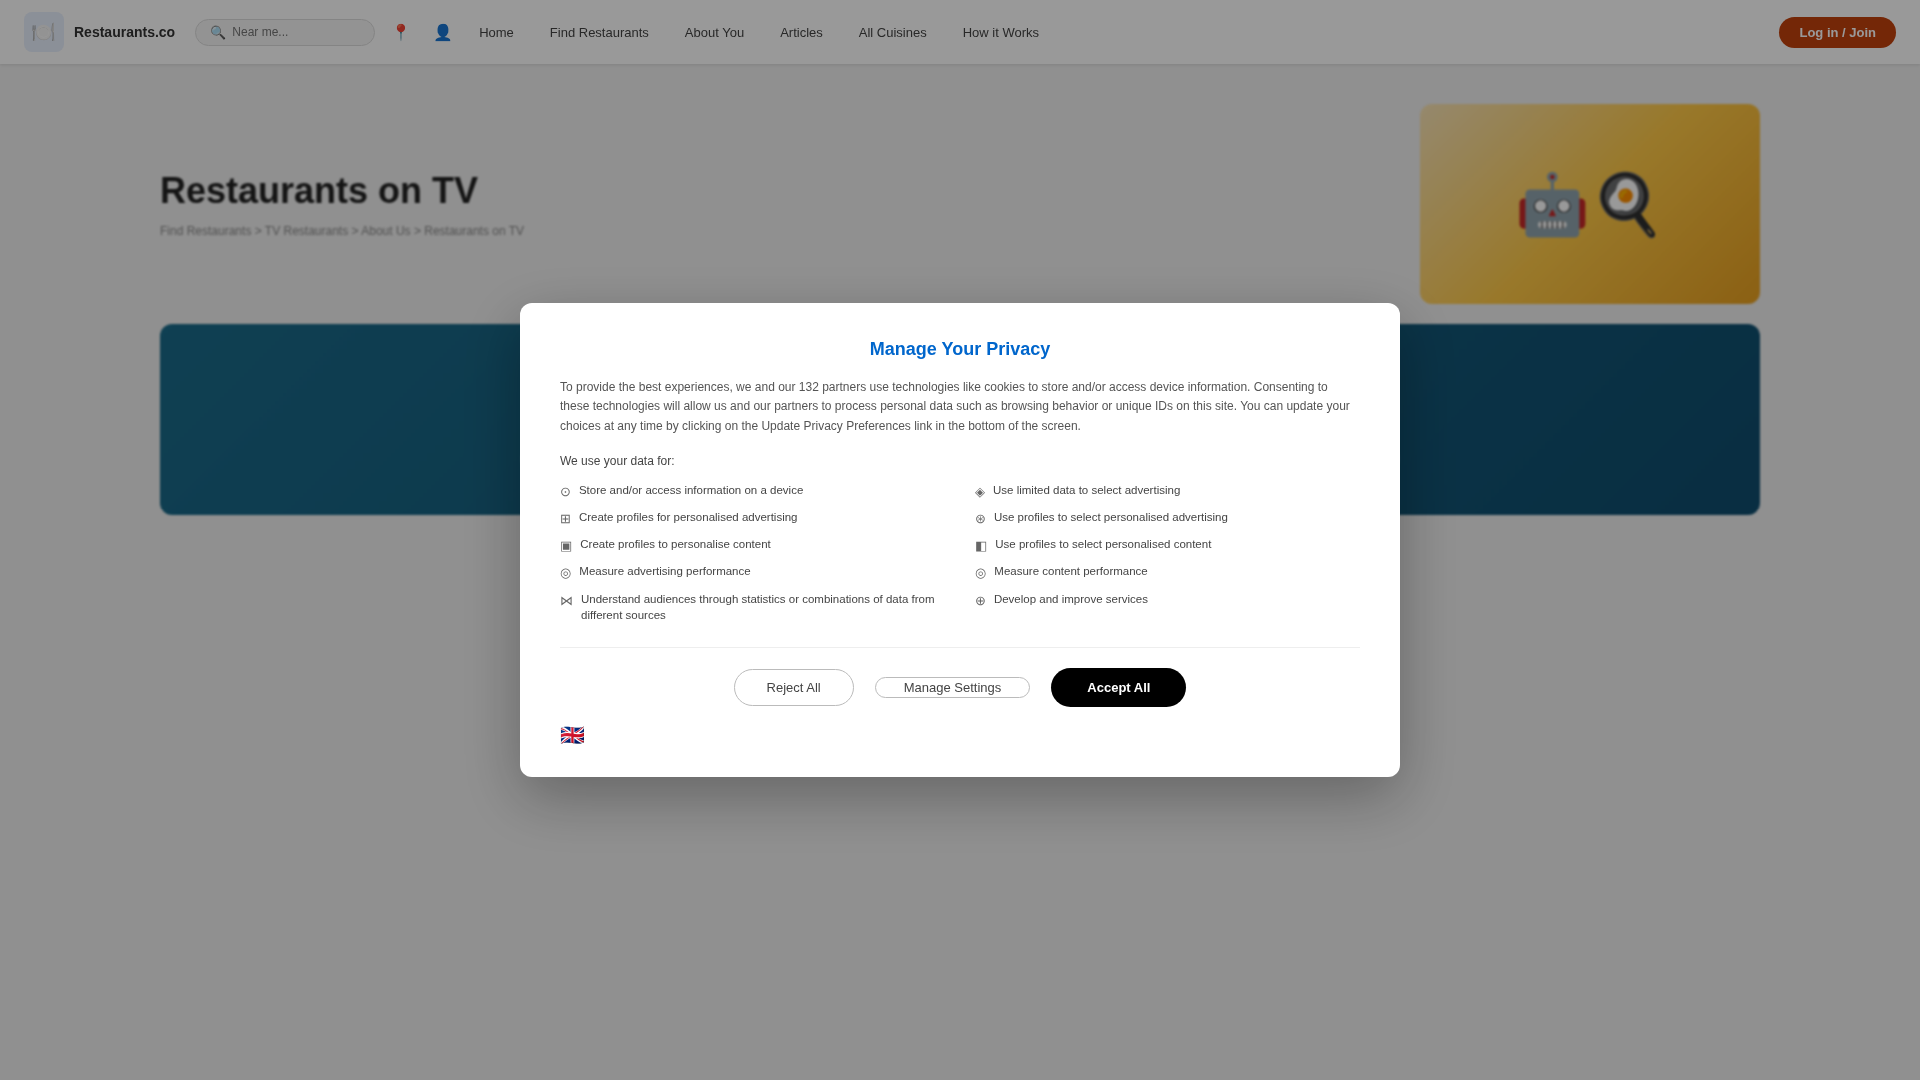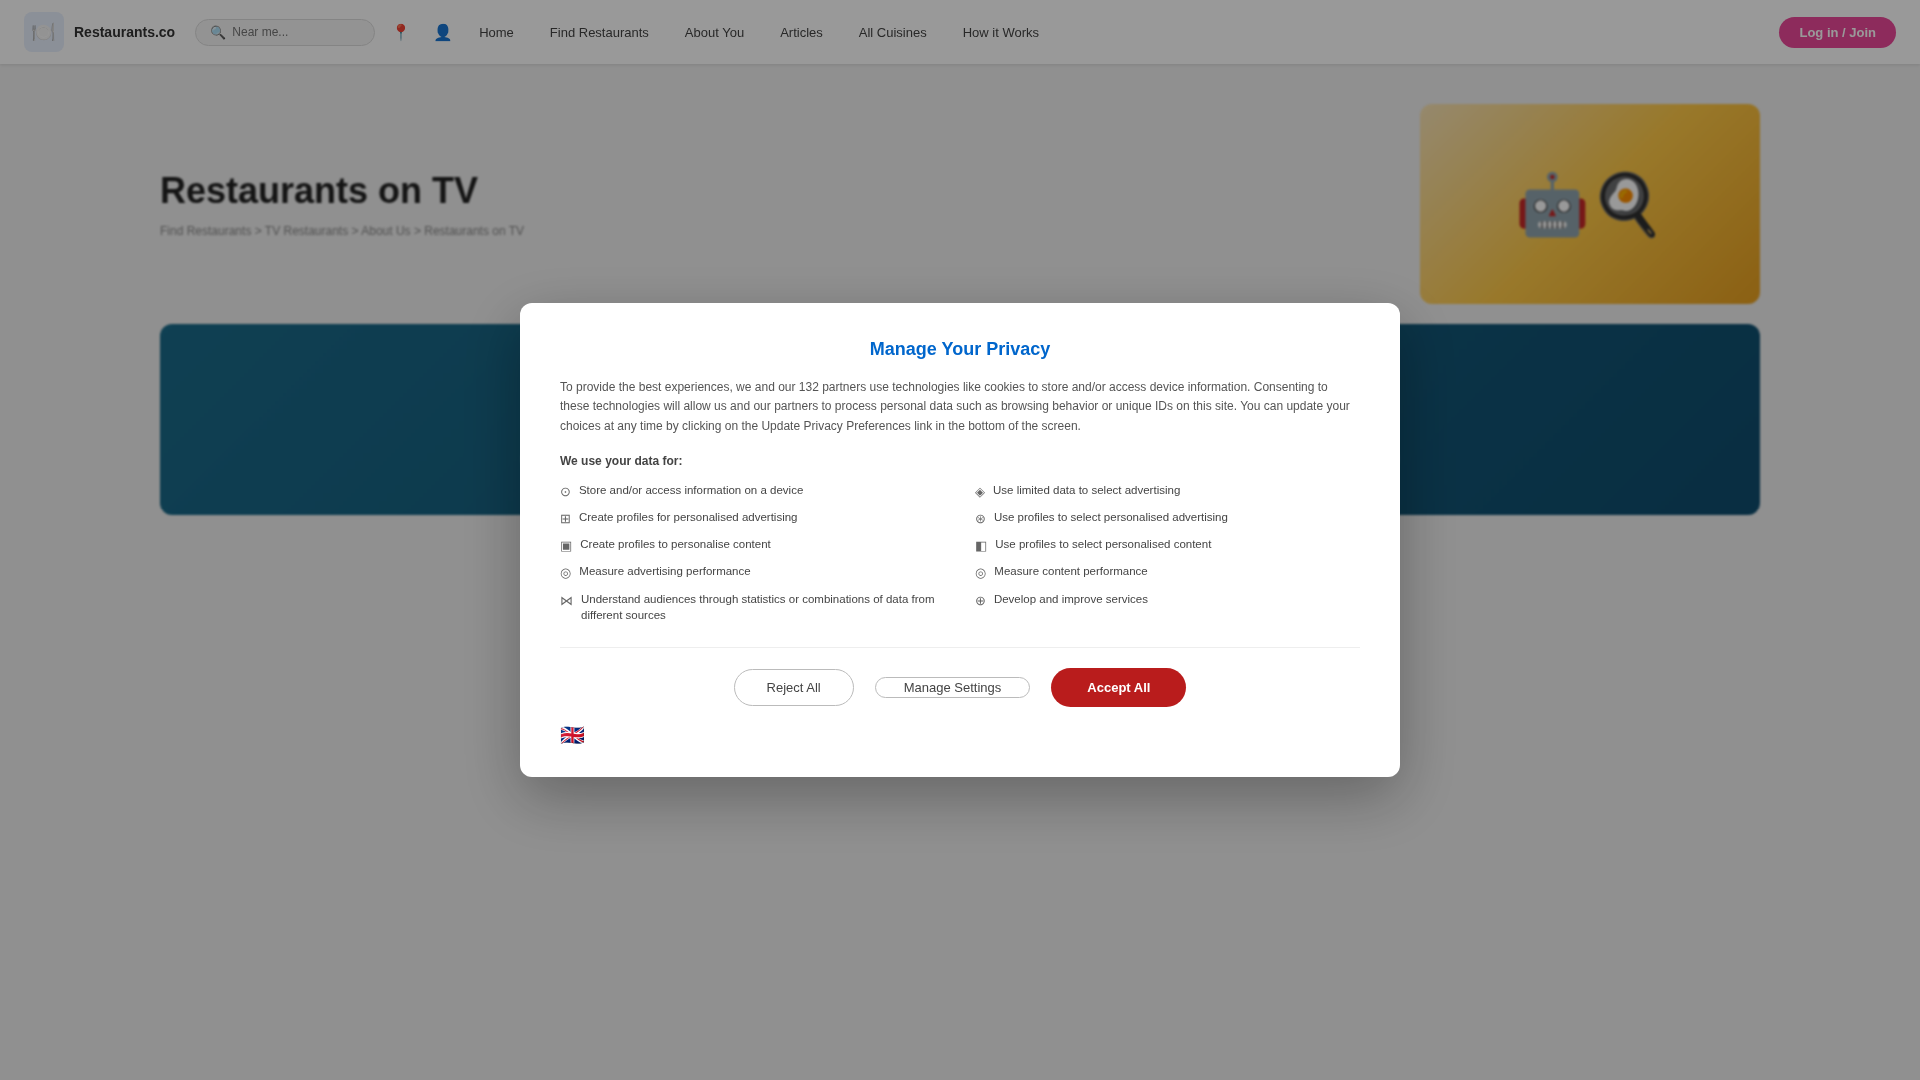--- a/index.html
+++ b/index.html
@@ -88,21 +88,21 @@
       font-size: 13px;
       color: #444;
       cursor: pointer;
       white-space: nowrap;
       text-decoration: none;
     }
     .header-right {
       margin-left: auto;
     }
     .log-in-btn {
-      background: #ec4899;
+      background: #c2410c;
       color: #fff;
       border: none;
       border-radius: 20px;
       padding: 8px 20px;
       font-size: 13px;
       font-weight: 600;
       cursor: pointer;
     }
 
     
@@ -206,21 +206,21 @@
     .modal-description {
       font-size: 12px;
       color: #555;
       line-height: 1.6;
       margin-bottom: 18px;
     }
     .modal-section-label {
       font-size: 12px;
       color: #444;
       margin-bottom: 14px;
-      font-weight: 700;
+      font-weight: 400;
     }
     .purposes-grid {
       display: grid;
       grid-template-columns: 1fr 1fr;
       gap: 8px 30px;
       margin-bottom: 24px;
     }
     .purpose-item {
       display: flex;
       align-items: flex-start;
@@ -261,21 +261,21 @@
       background: #fff;
       border: 1px solid #bbb;
       color: #444;
       border-radius: 24px;
       padding: 2px 28px;
       font-size: 13px;
       cursor: pointer;
       font-weight: 500;
     }
     .btn-accept {
-      background: #b91c1c;
+      background: #000000;
       border: none;
       color: #fff;
       border-radius: 24px;
       padding: 12px 36px;
       font-size: 13px;
       cursor: pointer;
       font-weight: 600;
     }
     .modal-footer {
       display: flex;

